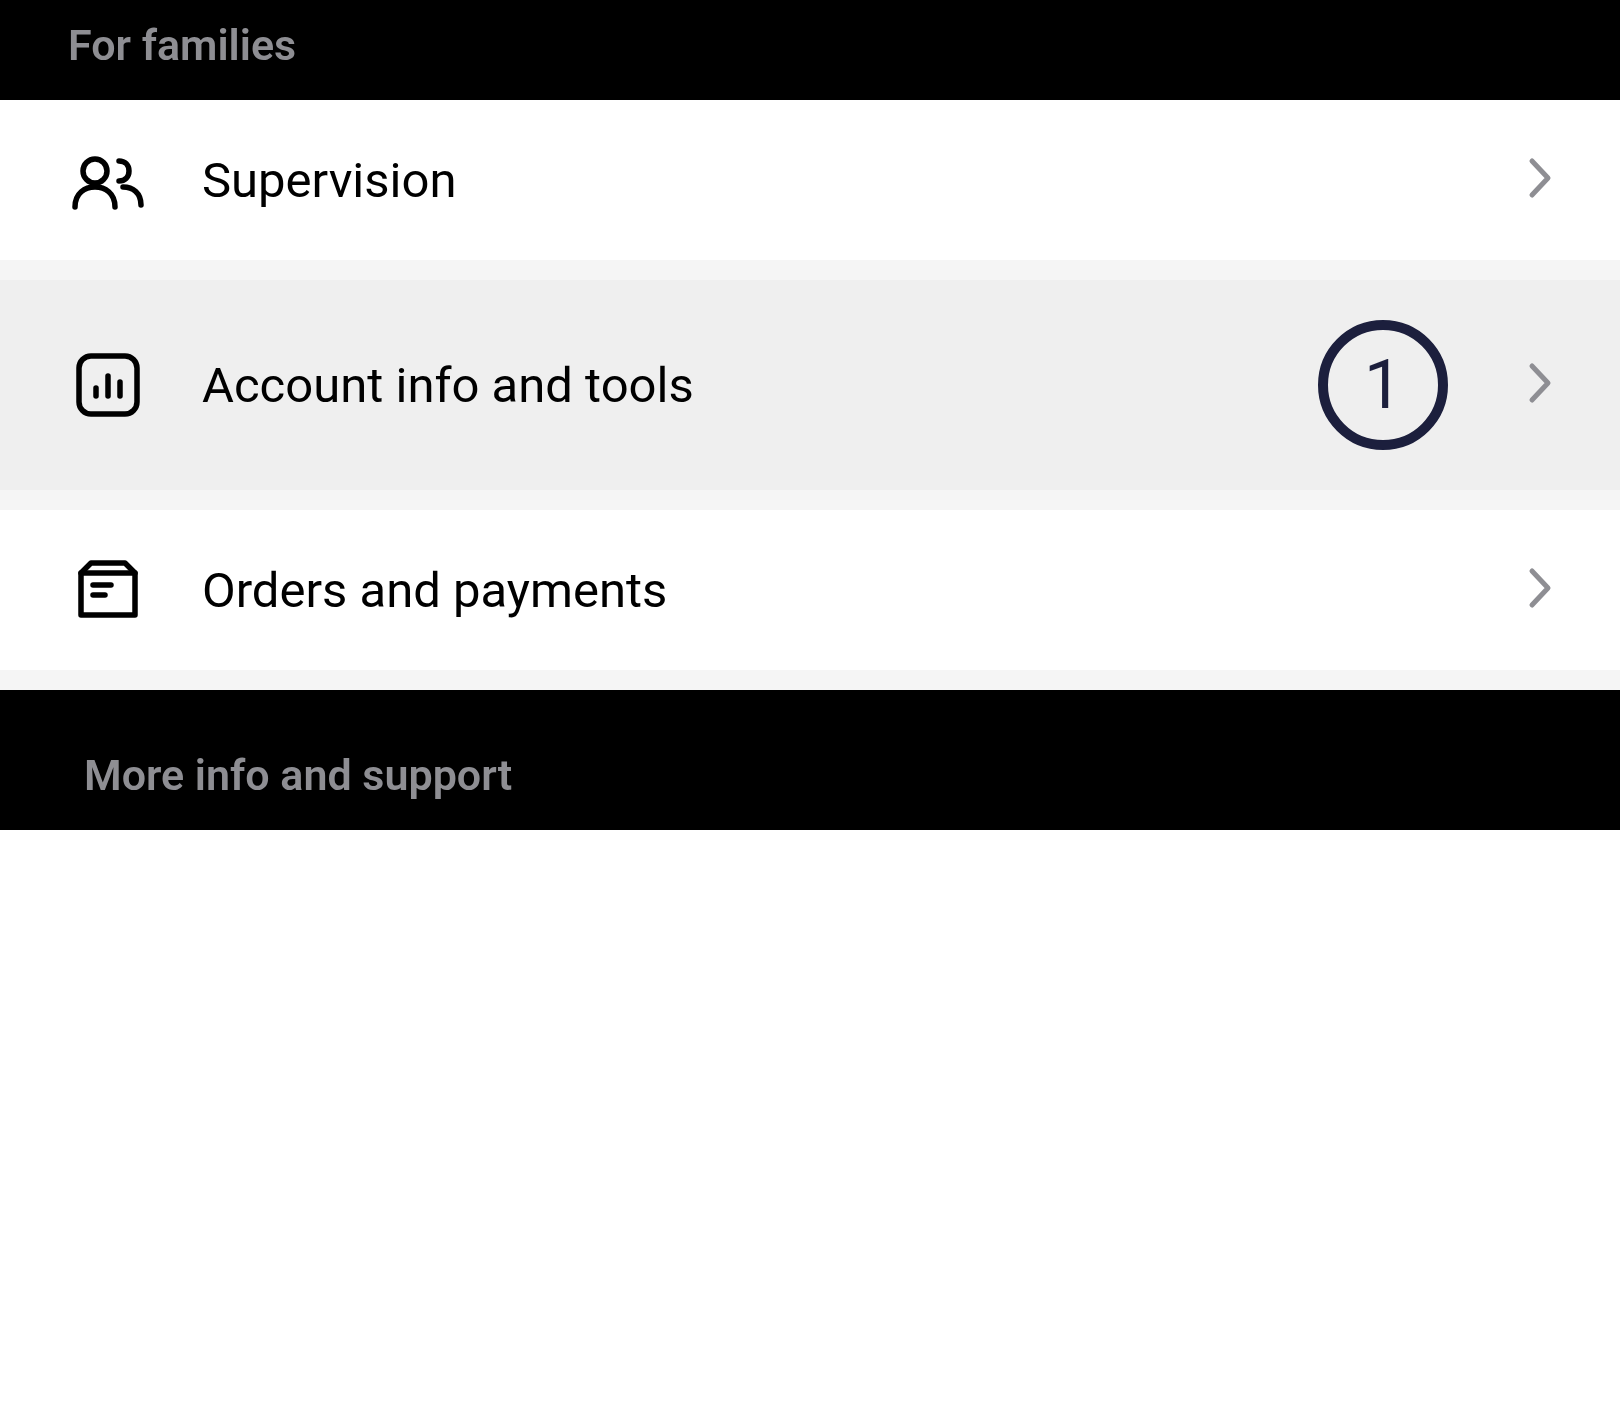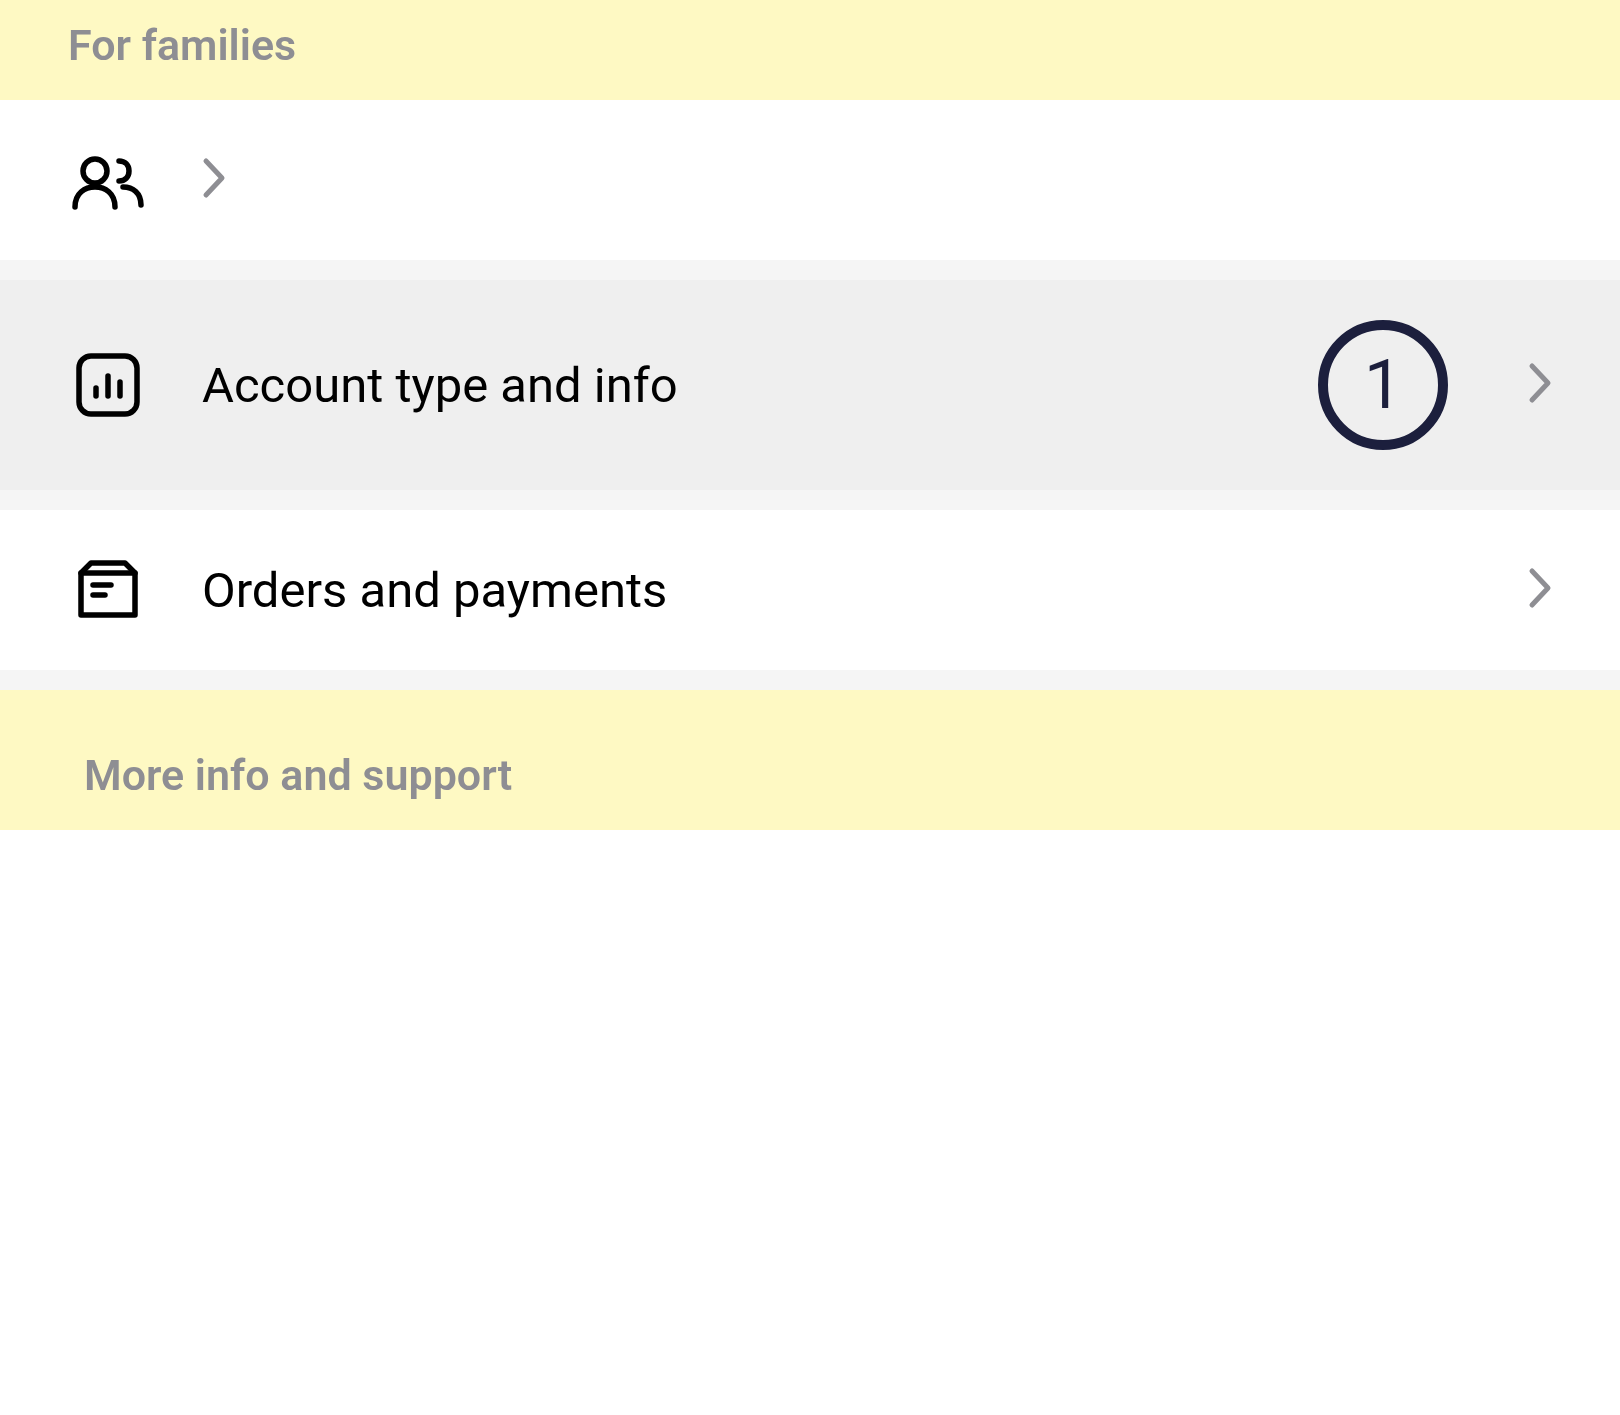--- a/index.html
+++ b/index.html
@@ -6,21 +6,21 @@
       margin: 0;
       padding: 0;
       box-sizing: border-box;
     }
     body {
       font-family: -apple-system, BlinkMacSystemFont, "Segoe UI", Roboto, Helvetica, Arial, sans-serif;
       background: #ffffff;
       width: 1620px;
     }
     .section {
-      background: #fef9c3;
+      background: #000000;
     }
     .section-header {
       font-size: 43px;
       font-weight: 600;
       color: #8e8e93;
       padding: 30px 68px 30px 68px;
     }
     .section-header.first {
       padding-top: 20px;
     }
@@ -86,41 +86,42 @@
   <div class="section-header first">For families</div>
   <div class="list-item">
     <span class="icon-wrap">
       <svg width="74" height="62" viewBox="0 0 74 62" fill="none" stroke="#000" stroke-width="5.5" stroke-linecap="round" stroke-linejoin="round">
         <circle cx="24" cy="22" r="12"></circle>
         <path d="M4 58 C4 44, 14 38, 24 38 C34 38, 44 44, 44 58"></path>
         <path d="M48 12 C54 12, 58 16, 58 22 C58 28, 54 32, 48 32"></path>
         <path d="M52 38 C62 38, 70 44, 70 56"></path>
       </svg>
     </span>
+    <span class="item-label">Supervision</span>
     <span class="chevron">
       <svg width="24" height="42" viewBox="0 0 24 42" fill="none" stroke="#8e8e93" stroke-width="5" stroke-linecap="round" stroke-linejoin="round">
         <path d="M4 4 L20 21 L4 38"></path>
       </svg>
     </span>
   </div>
 </div>
 
 <div class="divider"></div>
 
 <div class="section">
   <div class="list-item highlighted">
     <span class="icon-wrap">
       <svg width="70" height="70" viewBox="0 0 70 70" fill="none" stroke="#000" stroke-width="5.5" stroke-linecap="round" stroke-linejoin="round">
         <rect x="6" y="6" width="58" height="58" rx="12"></rect>
         <line x1="23" y1="46" x2="23" y2="38"></line>
         <line x1="35" y1="46" x2="35" y2="26"></line>
         <line x1="47" y1="46" x2="47" y2="32"></line>
       </svg>
     </span>
-    <span class="item-label">Account type and info</span>
+    <span class="item-label">Account info and tools</span>
     <span class="badge-circle">
       <span class="badge-number">1</span>
     </span>
     <span class="chevron">
       <svg width="24" height="42" viewBox="0 0 24 42" fill="none" stroke="#8e8e93" stroke-width="5" stroke-linecap="round" stroke-linejoin="round">
         <path d="M4 4 L20 21 L4 38"></path>
       </svg>
     </span>
   </div>
 </div>

